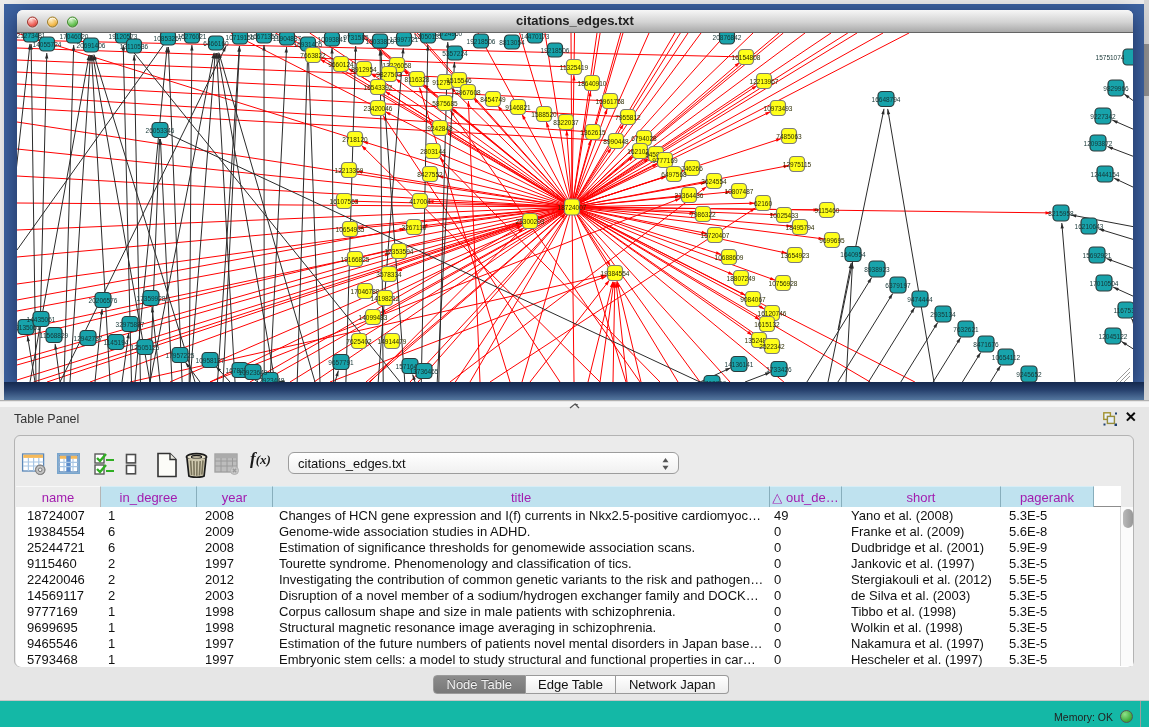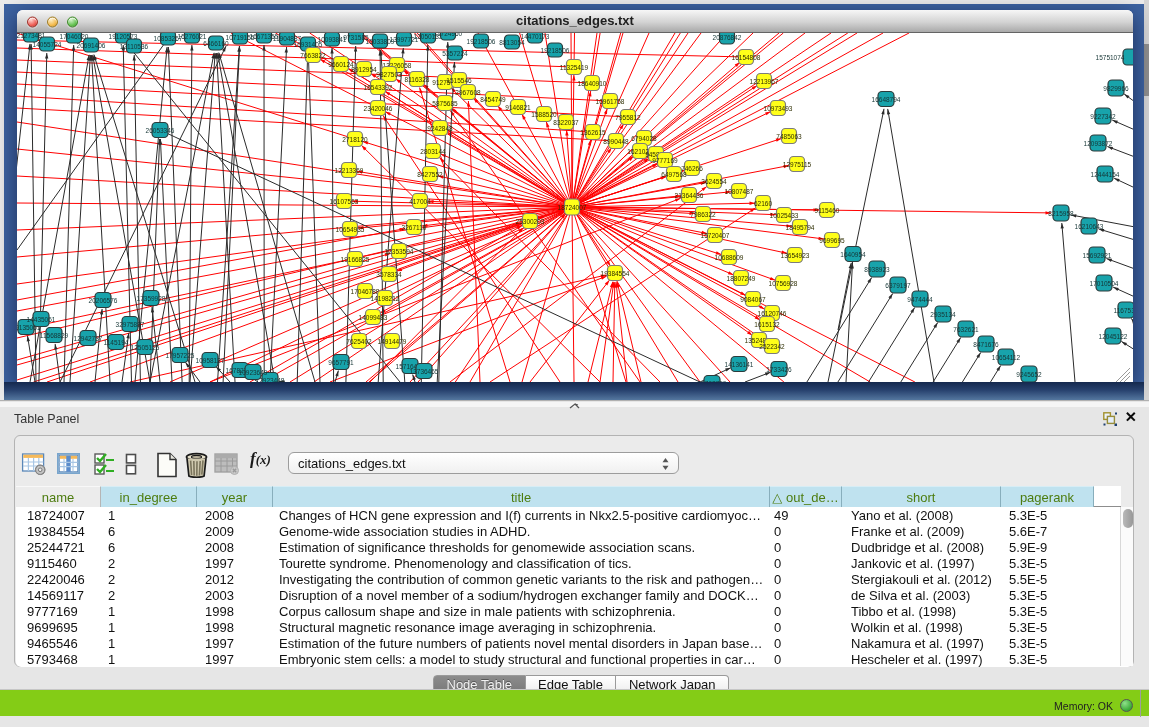--- a/index.html
+++ b/index.html
@@ -12,35 +12,35 @@
 #titlebar .tl{position:absolute;top:11.5px;width:11px;height:11px;border-radius:50%;transform:translateY(-50%);box-shadow:inset 0 1.5px 1px rgba(255,255,255,.75),0 1px 1px rgba(255,255,255,.5)}
 #ttl{position:absolute;left:0;right:0;top:3px;text-align:center;font-size:13px;font-weight:bold;color:#202020}
 #canvas{position:absolute;left:0;top:23px;width:1116px;height:349px;background:#fff}
 #tpanel{position:absolute;left:0;top:400px;width:1149px;height:327px;background:#e6e6e6;border-top:1px solid #b0b0b0}
 #tptitle{position:absolute;left:14px;top:11px;font-size:12.5px;color:#333}
 #wbox{position:absolute;left:14px;top:34px;width:1120px;height:232px;background:#ebebeb;border:1px solid #b3b3b3;border-radius:6px}
 #tview{position:absolute;left:1px;top:71px;width:1117px;height:160px;background:#fff;border-radius:0 0 5px 5px}
 .ticon{position:absolute;top:16px}
 #dropdown{position:absolute;left:273px;top:16px;width:391px;height:22px;background:linear-gradient(#fff,#f0f0f0);border:1px solid #9c9c9c;border-radius:6px;font-size:13px;color:#111;line-height:21px;padding-left:9px}
 #thead{position:absolute;left:1px;top:50px;width:1105px;height:21px;border-bottom:1px solid #8d8d8d;background:#fff}
-.th{position:absolute;top:0;height:21px;font-size:13px;color:#4d7c0f;text-align:center;line-height:21px;background:#bfe2ef;border-right:1px solid #88aebc;border-top:1px solid #d7edf5}
+.th{position:absolute;top:0;height:21px;font-size:13px;color:#a21caf;text-align:center;line-height:21px;background:#bfe2ef;border-right:1px solid #88aebc;border-top:1px solid #d7edf5}
 .th0{background:#ececec;border-right:1px solid #b5b5b5;border-top:1px solid #f8f8f8}
 .trow{position:absolute;left:1px;width:1105px;height:16px;font-size:13px;color:#111;white-space:nowrap}
 .c{position:absolute;top:0;height:16px;line-height:15.5px;overflow:hidden}
 .c0{left:11px;width:86px}.c1{left:92px;width:88px}.c2{left:189px;width:68px}
 .c3{left:263px;width:492px}.c4{left:758px;width:68px}.c5{left:835px;width:150px}
 .c6{left:993px;width:85px}
 #vsb{position:absolute;left:1105px;top:71px;width:13px;height:159px;background:#fbfbfb;border-left:1px solid #d8d8d8}
 #vsbth{position:absolute;left:1.5px;top:2px;width:10px;height:19px;background:linear-gradient(90deg,#b9b9b9,#989898);border-radius:5px}
 #tabs{position:absolute;left:433px;top:274px;height:19px;display:flex;font-size:13px}
 .tab{height:19px;line-height:18px;padding:0 12.5px;background:linear-gradient(#fff,#ededed);border:1px solid #9a9a9a;border-left:none;color:#111}
 .tab.first{border-left:1px solid #9a9a9a;border-radius:4px 0 0 4px}
 .tab.last{border-radius:0 4px 4px 0}
 .tab.sel{background:linear-gradient(#8c8c8c,#787878);color:#f2f2f2;text-shadow:0 -1px 0 #555}
-#statusbar{position:absolute;left:0;top:288px;width:1149px;height:27px;background:#84cc16;border-top:1px solid #c6c6c6}
+#statusbar{position:absolute;left:0;top:299px;width:1149px;height:27px;background:#14b8a6;border-top:1px solid #c6c6c6}
 #mem{position:absolute;right:36px;top:10px;font-size:10.5px;color:#222}
 #memdot{position:absolute;right:16px;top:9px;width:13px;height:13px;border-radius:50%;background:radial-gradient(circle at 35% 30%,#8fe08a,#3fae3c 65%,#2e8c2c);border:1px solid #555}
 
 #closex{position:absolute;right:12px;top:8px;font-size:14.5px;font-weight:bold;color:#0a0a0a}
 #floaticon{position:absolute;right:32px;top:11px;width:14px;height:14px}
 </style></head>
 <body>
 <div id="desk">
   <div id="blue"></div>
   <div id="rightstrip"></div>
@@ -835,29 +835,29 @@
           <span class="c c5">Yano et al. (2008)</span>
           <span class="c c6">5.3E-5</span>
         </div>
         <div class="trow" style="top:88px">
           <span class="c c0">19384554</span>
           <span class="c c1">6</span>
           <span class="c c2">2009</span>
           <span class="c c3">Genome-wide association studies in ADHD.</span>
           <span class="c c4">0</span>
           <span class="c c5">Franke et al. (2009)</span>
-          <span class="c c6">5.6E-7</span>
+          <span class="c c6">5.6E-8</span>
         </div>
         <div class="trow" style="top:104px">
           <span class="c c0">25244721</span>
           <span class="c c1">6</span>
           <span class="c c2">2008</span>
           <span class="c c3">Estimation of significance thresholds for genomewide association scans.</span>
           <span class="c c4">0</span>
-          <span class="c c5">Dudbridge et al. (2008)</span>
+          <span class="c c5">Dudbridge et al. (2001)</span>
           <span class="c c6">5.9E-9</span>
         </div>
         <div class="trow" style="top:120px">
           <span class="c c0">9115460</span>
           <span class="c c1">2</span>
           <span class="c c2">1997</span>
           <span class="c c3">Tourette syndrome. Phenomenology and classification of tics.</span>
           <span class="c c4">0</span>
           <span class="c c5">Jankovic et al. (1997)</span>
           <span class="c c6">5.3E-5</span>

